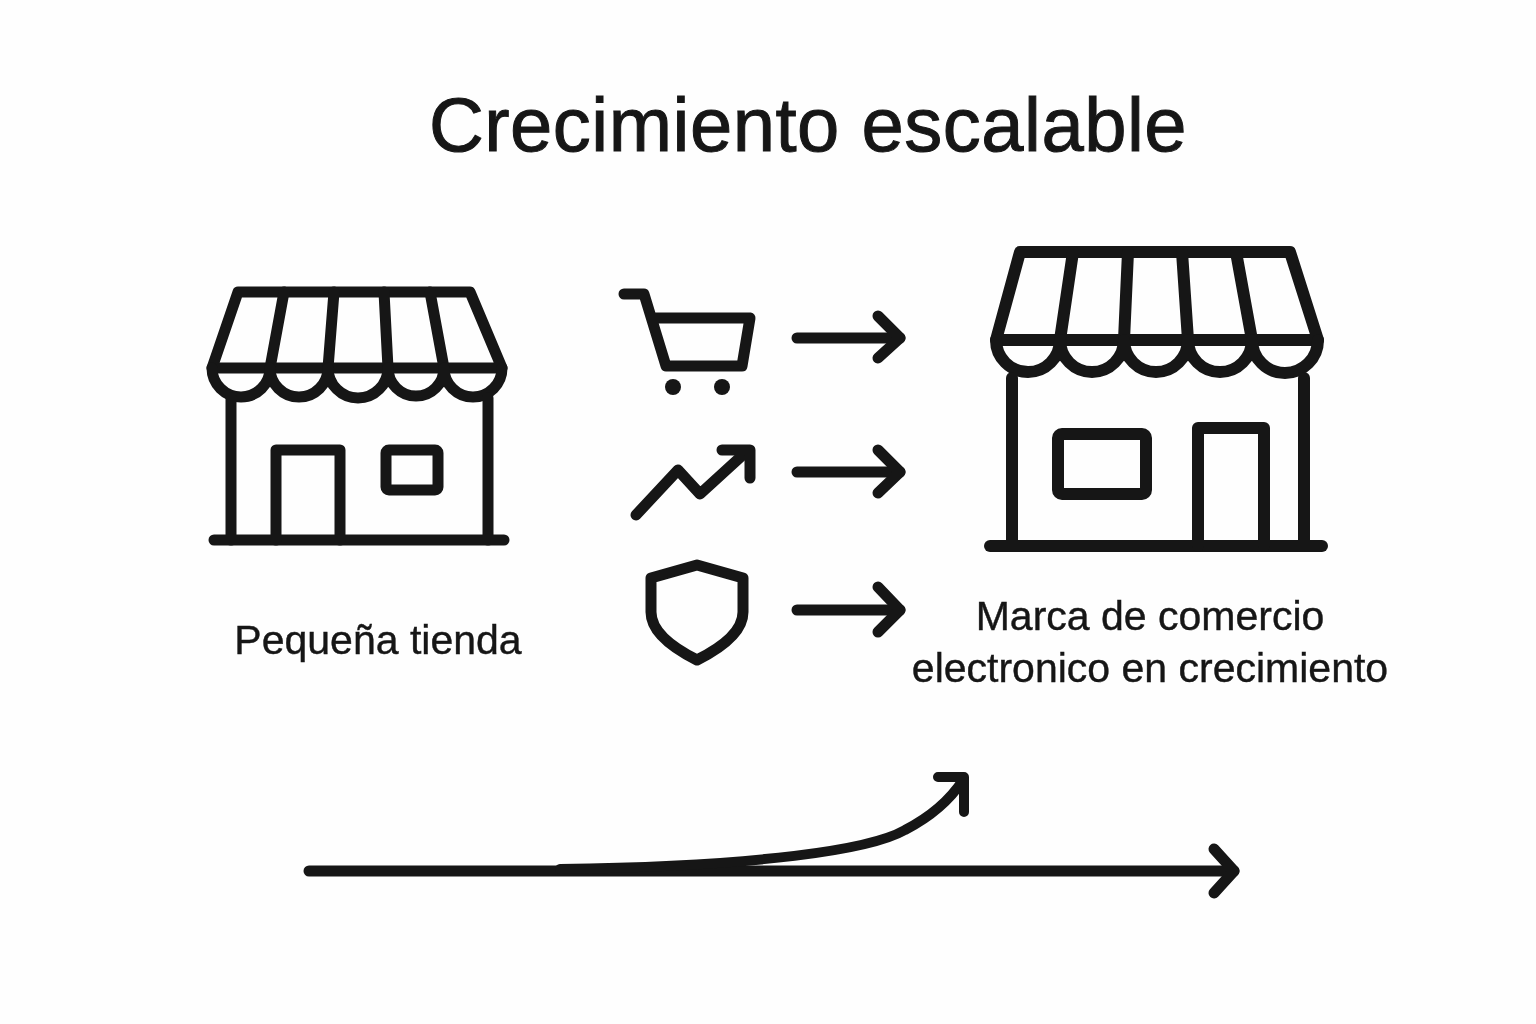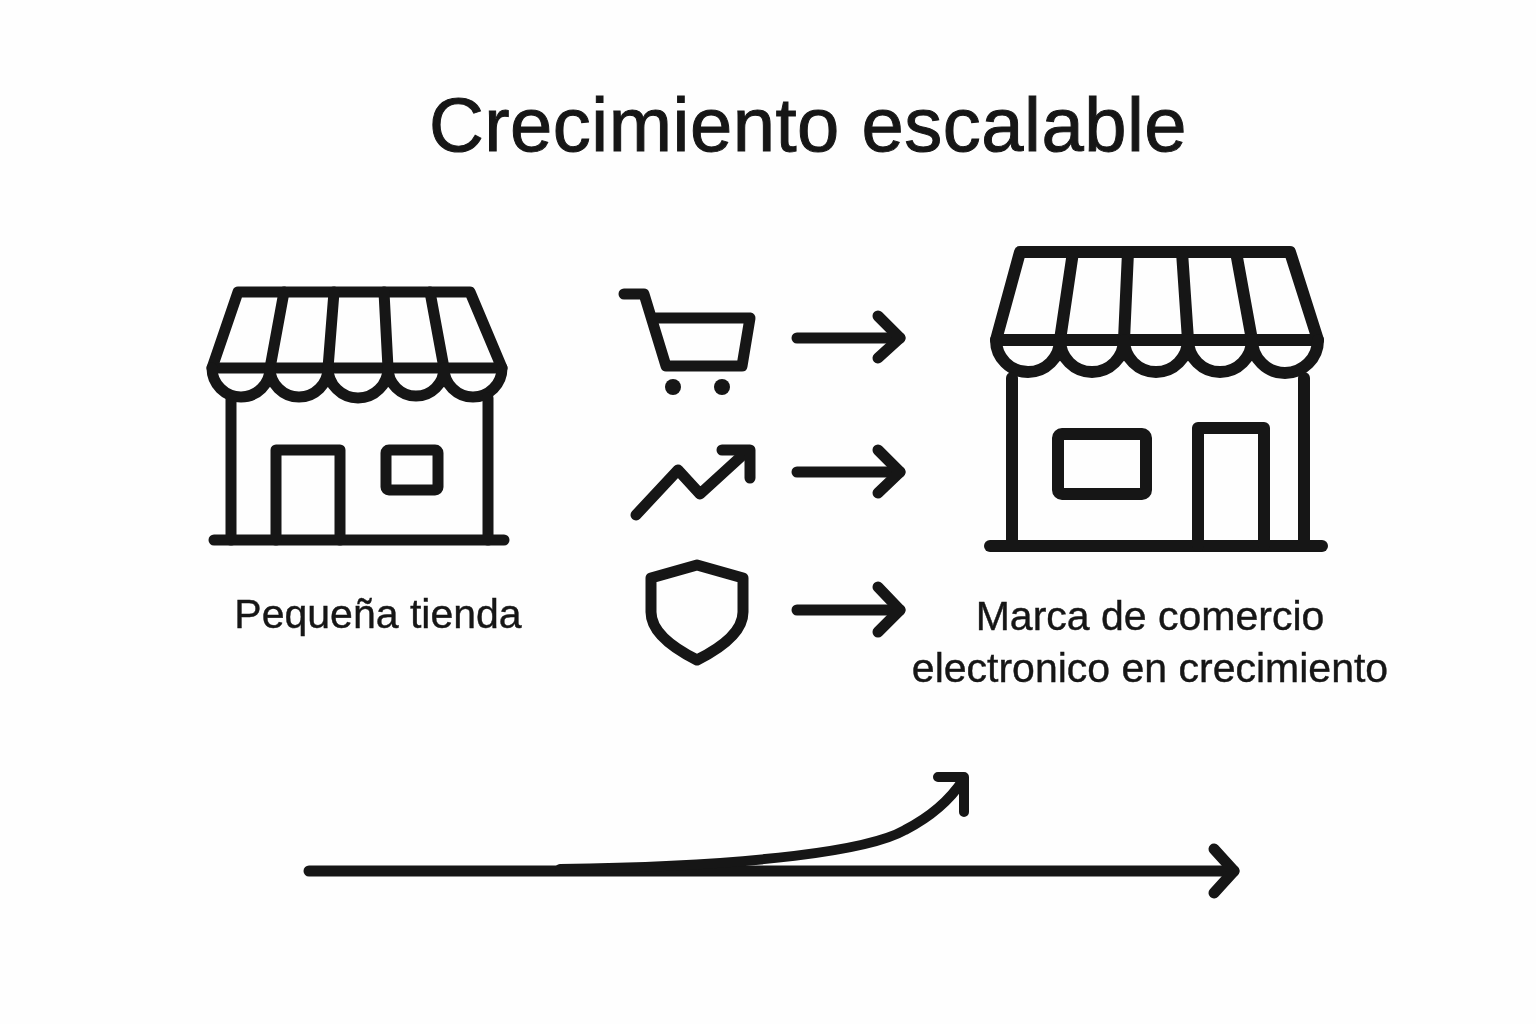--- a/index.html
+++ b/index.html
@@ -32,21 +32,21 @@
     .label {
       position: absolute;
       text-align: center;
       font-size: 41px;
       line-height: 52px;
       color: #161616;
       -webkit-text-stroke: 0.4px #161616;
     }
     .label-left {
       left: 178px;
-      top: 588px;
+      top: 614px;
       width: 400px;
     }
     .label-right {
       left: 860px;
       top: 590px;
       width: 580px;
     }
     svg.layer {
       position: absolute;
       left: 0;

